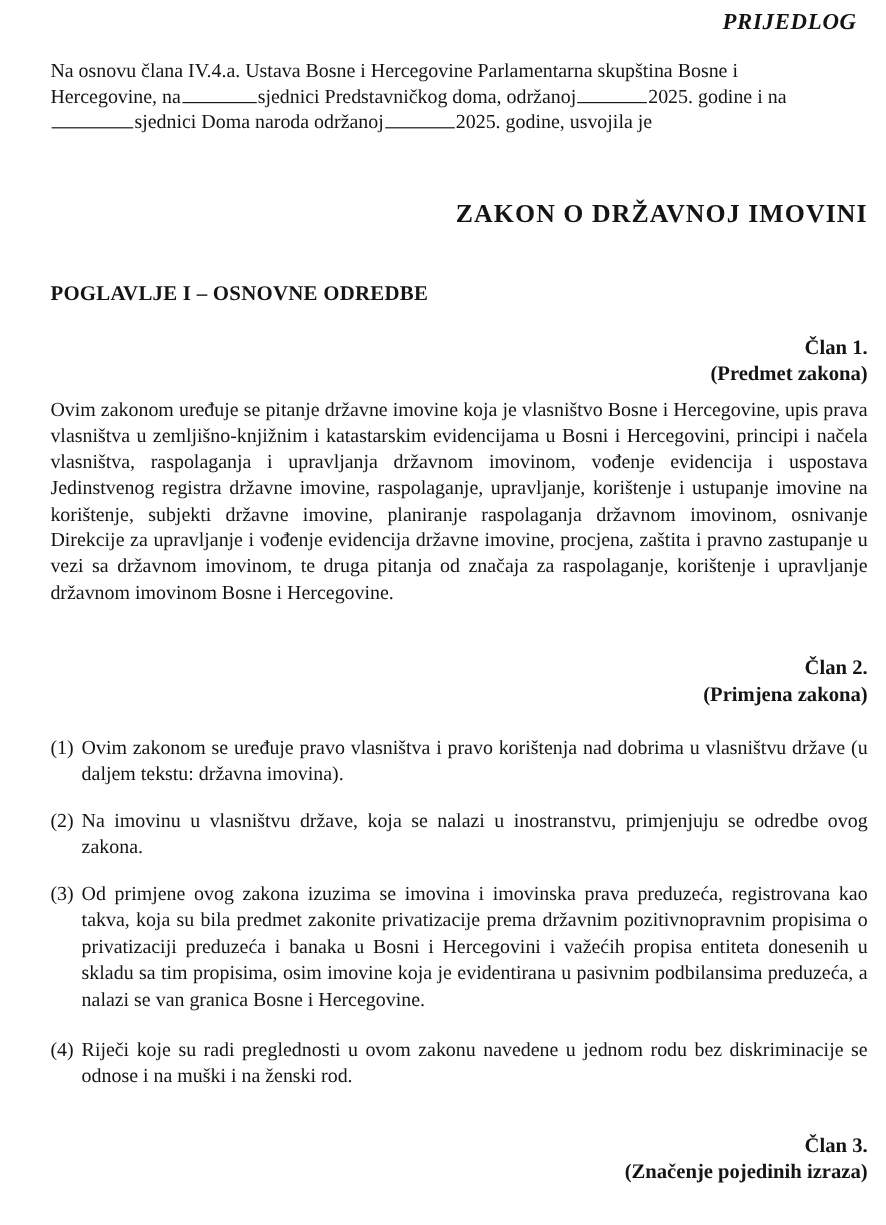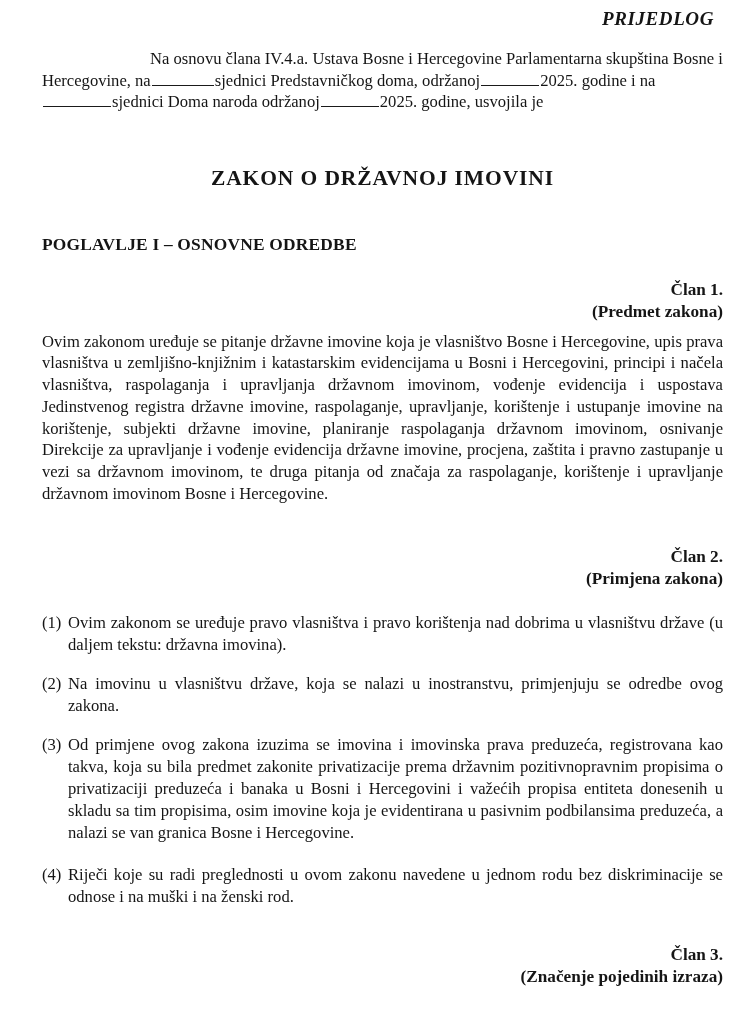--- a/index.html
+++ b/index.html
@@ -49,38 +49,38 @@
     line-height: 21.5px;
     text-align: justify;
     text-justify: inter-word;
   }
   .intro .ln {
     display: block;
     white-space: nowrap;
   }
   .intro .ln.justified {
     display: flex;
-    justify-content: flex-end;
+    justify-content: flex-start;
     white-space: nowrap;
   }
   .blank {
     display: inline-block;
     border-bottom: 1.4px solid #1a1a1a;
     vertical-align: baseline;
     height: 13px;
     margin: 0 1px;
   }
   .blank.w1 { width: 62px; }
   .blank.w2 { width: 58px; }
   .blank.w3 { width: 68px; }
   .blank.w4 { width: 58px; }
 
   
   .law-title {
-    text-align: center;
+    text-align: right;
     font-weight: bold;
     font-size: 21.5px;
     letter-spacing: 0.9px;
     margin-top: 53px;
   }
 
   
   .chapter {
     font-weight: bold;
     font-size: 17.4px;

